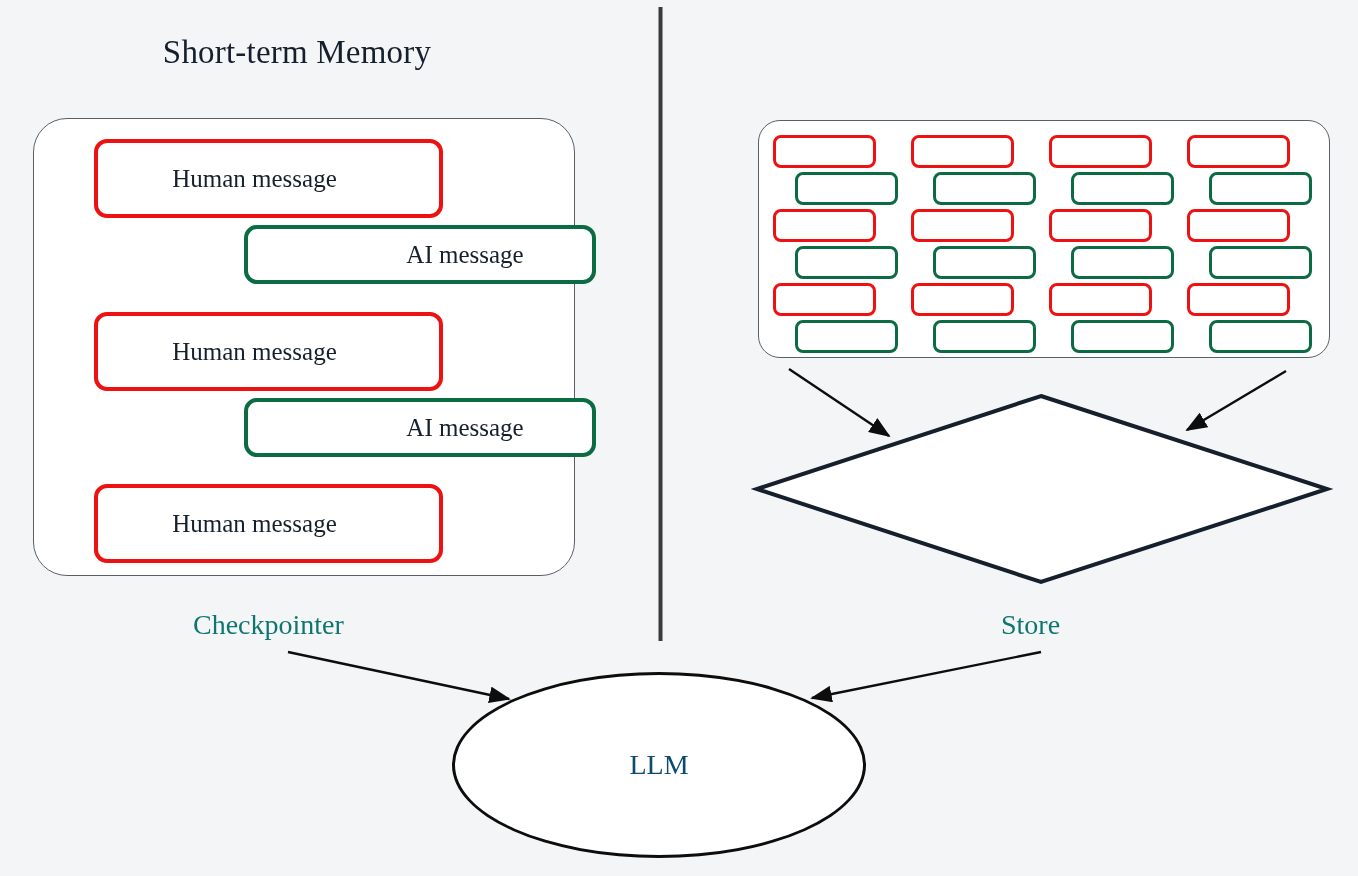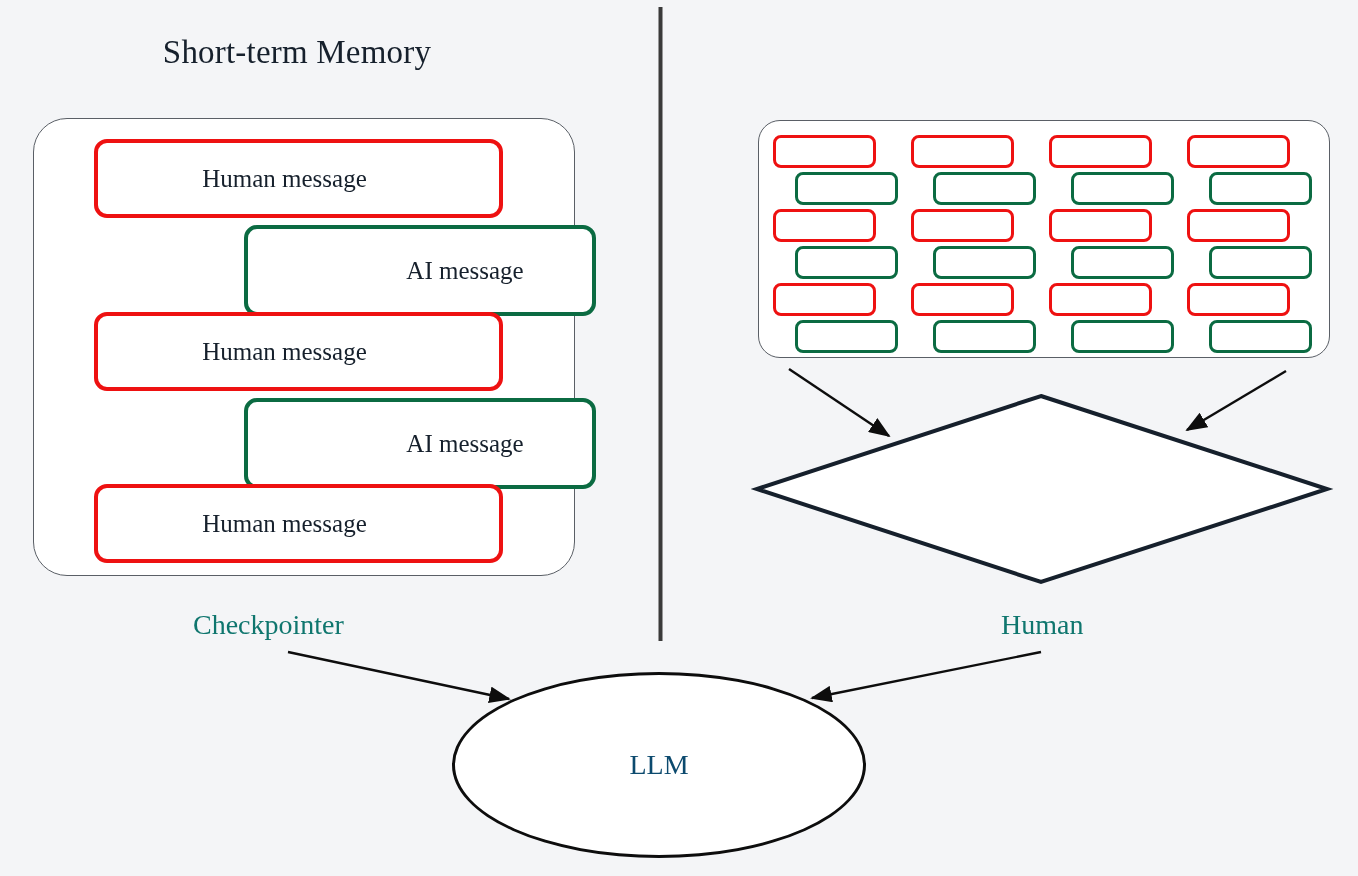--- a/index.html
+++ b/index.html
@@ -67,29 +67,29 @@
     border-radius: 13px;
     display: flex;
     align-items: center;
     font-size: 25px;
     color: #16202c;
     font-family: "Liberation Serif", "DejaVu Serif", serif;
   }
   .msg-human {
     border: 4px solid #ee1111;
     left: 60px;
-    width: 409px;
+    width: 349px;
     height: 79px;
     justify-content: center;
   }
   .msg-ai {
     border: 4px solid #0b6b42;
     left: 210px;
     width: 352px;
-    height: 91px;
+    height: 59px;
     justify-content: center;
     padding-left: 90px;
     box-sizing: border-box;
   }
   .msg-human .msg-text { transform: translateX(-14px); }
 
   
   #ltm-container {
     position: absolute;
     left: 758px;
@@ -203,19 +203,19 @@
 
     <line x1="789" y1="369" x2="889" y2="436" stroke="#0d0d0d" stroke-width="2.4" marker-end="url(#arrowhead)"></line>
     <line x1="1286" y1="371" x2="1187" y2="430" stroke="#0d0d0d" stroke-width="2.4" marker-end="url(#arrowhead)"></line>
 
     <line x1="288" y1="652" x2="509" y2="699" stroke="#0d0d0d" stroke-width="2.4" marker-end="url(#arrowhead)"></line>
     <line x1="1041" y1="652" x2="812" y2="698" stroke="#0d0d0d" stroke-width="2.4" marker-end="url(#arrowhead)"></line>
   </svg>
 
   <div class="edge-label" id="checkpointer-label">Checkpointer</div>
 
-  <div class="edge-label" id="store-label">Human</div>
+  <div class="edge-label" id="store-label">Store</div>
 
   <div id="llm-node">
     <span>LLM</span>
   </div>
 
 </div>
 
 </body></html>

